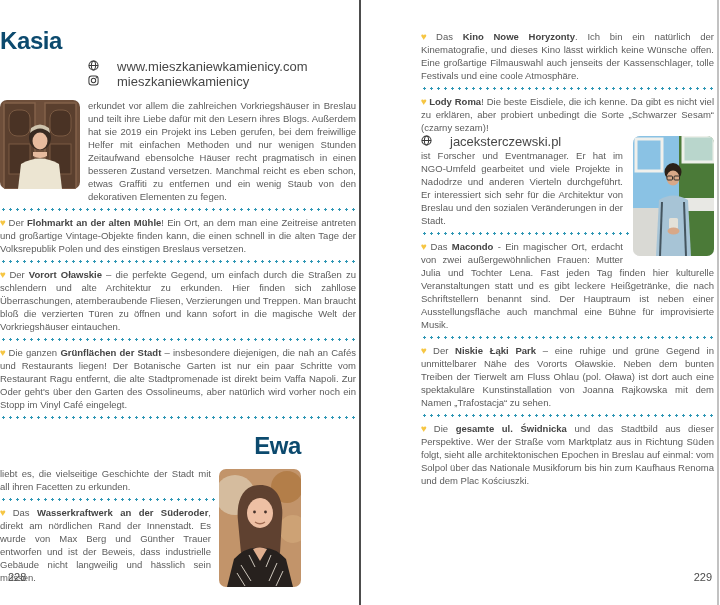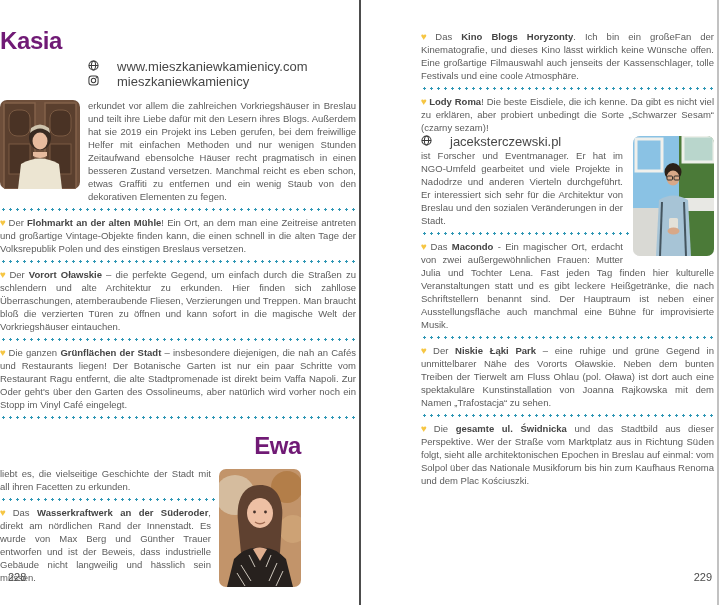--- a/index.html
+++ b/index.html
@@ -4,21 +4,21 @@
 <style>
   html,body{margin:0;padding:0;background:#ffffff;}
   .spread{position:relative;width:720px;height:605px;background:#ffffff;overflow:hidden;
           font-family:"Liberation Sans","DejaVu Sans",sans-serif;color:#5c5c5c;}
   .page{position:absolute;top:0;}
   .page-left{left:0;width:356px;}
   .page-right{left:421px;width:293px;}
   .gutter-line{position:absolute;left:359px;top:0;width:2px;height:605px;background:#4d4d4d;}
   .edge-line{position:absolute;left:717px;top:0;width:2px;height:605px;background:#c2c2c2;}
 
-  .profile-name{font-size:24px;font-weight:bold;color:#701a75;letter-spacing:-0.4px;
+  .profile-name{font-size:24px;font-weight:bold;color:#0c4a6e;letter-spacing:-0.4px;
                 margin:0;line-height:1.05;}
   .profile-name.align-left{text-align:left;}
   .profile-name.align-right{text-align:right;}
 
   .body-text{font-size:9.5px;line-height:13px;text-align:justify;margin:0;color:#5c5c5c;}
   .body-text b{color:#454545;font-weight:bold;}
   .heart{color:#f6c643;font-size:10px;margin-right:2px;}
 
   .sep{height:3px;margin:5px 0;background-image:radial-gradient(circle,#2d96b4 1.1px,rgba(45,150,180,0) 1.4px);
        background-size:7px 3px;background-repeat:repeat-x;background-position:0 50%;}
@@ -149,21 +149,21 @@
         <div class="clear"></div>
       </div>
     </section>
   </div>
 
   <div class="gutter-line"></div>
 
   <div class="page page-right">
 
     <p class="body-text right-first">
-      <span class="heart">♥</span><span>Das </span><b>Kino Blogs Horyzonty</b><span>. Ich bin ein großeFan der Kinematografie, und dieses Kino lässt wirklich keine Wünsche offen. Eine großartige Filmauswahl auch jenseits der Kassenschlager, tolle Festivals und eine coole Atmosphäre.</span>
+      <span class="heart">♥</span><span>Das </span><b>Kino Nowe Horyzonty</b><span>. Ich bin ein natürlich der Kinematografie, und dieses Kino lässt wirklich keine Wünsche offen. Eine großartige Filmauswahl auch jenseits der Kassenschlager, tolle Festivals und eine coole Atmosphäre.</span>
     </p>
     <div class="sep"></div>
     <p class="body-text">
       <span class="heart">♥</span><span></span><b>Lody Roma</b><span>! Die beste Eisdiele, die ich kenne. Da gibt es nicht viel zu erklären, aber probiert unbedingt die Sorte „Schwarzer Sesam“ (czarny sezam)!</span>
     </p>
 
     <section>
 
       <div>
         <span class="photo photo-jacek">

